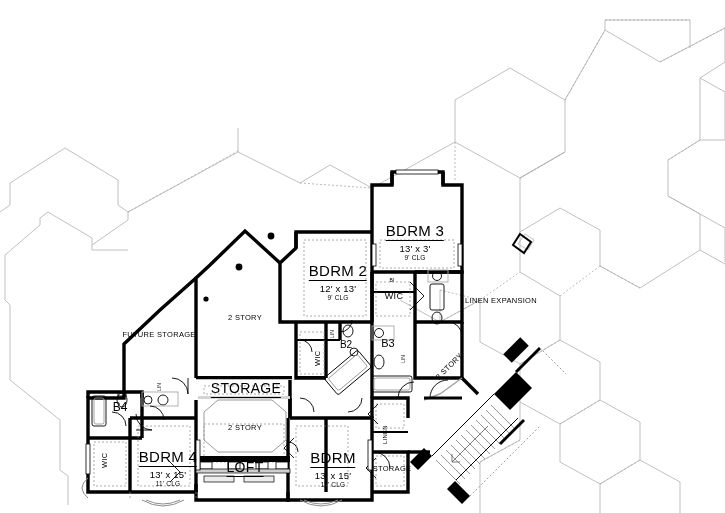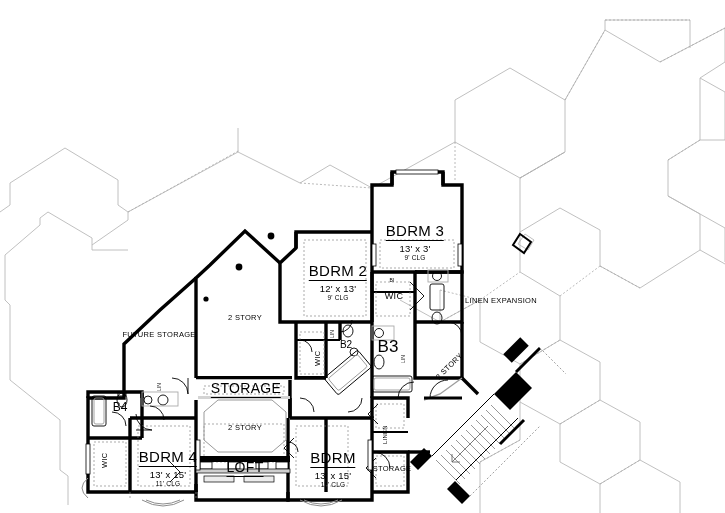--- a/index.html
+++ b/index.html
@@ -378,17 +378,17 @@
   <div class="lbl micro vert" style="left:329px;top:324px;height:14px;">LIN</div>
 
   <div class="lbl micro vert" style="left:400px;top:349px;height:14px;">LIN</div>
 
   <div class="lbl micro vert" style="left:156px;top:377px;height:14px;">LIN</div>
 
   <div class="lbl ctr micro" style="left:392px;top:277px;">BI</div>
 
   <div class="lbl ctr" style="left:346px;top:339px;font-size:10px;">B2</div>
 
-  <div class="lbl ctr" style="left:388px;top:337px;font-size:17px;">B3</div>
+  <div class="lbl ctr" style="left:388px;top:337px;font-size:11px;">B3</div>
 
   <div class="lbl ctr" style="left:120px;top:400px;font-size:12px;text-align:right;">B4</div>
 
 </div>
 
 </body></html>

